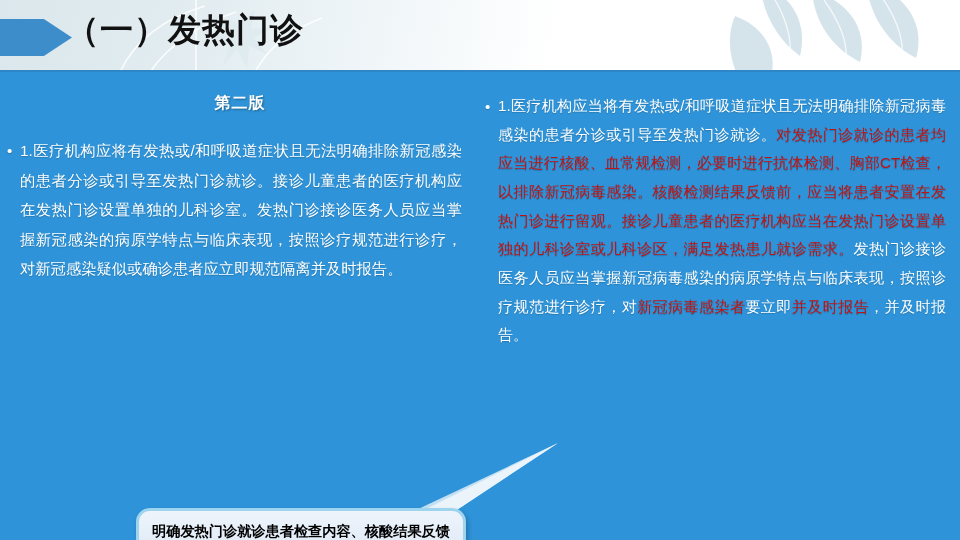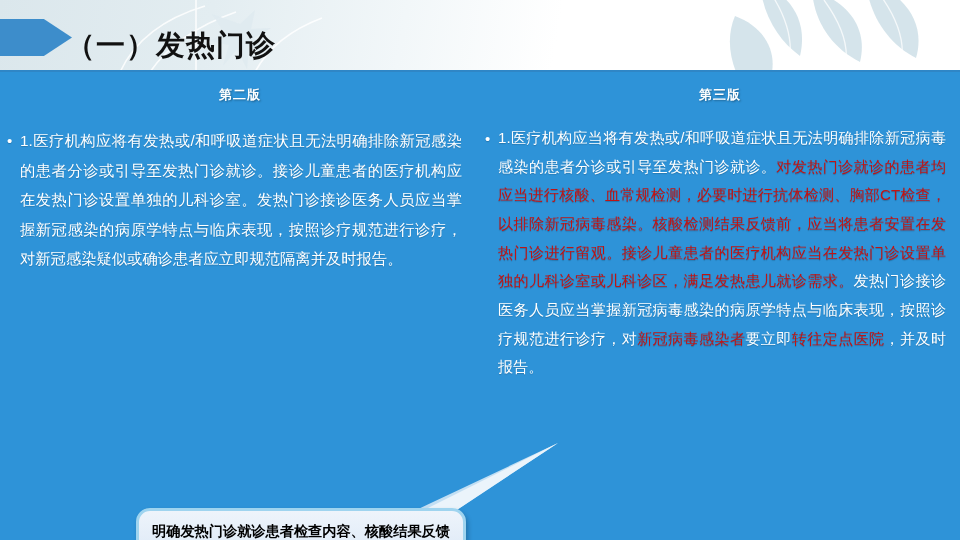--- a/index.html
+++ b/index.html
@@ -19,36 +19,36 @@
   .header-deco{position:absolute;inset:0;pointer-events:none;}
   .header-rule{
     position:absolute;left:0;top:70px;width:960px;height:3px;background:#2f86c6;
   }
   .hdr-arrow{
     position:absolute;left:-2px;top:19px;width:74px;height:37px;
     background:#3d8dcb;
     clip-path:polygon(0 0, 62% 0, 100% 50%, 62% 100%, 0 100%);
   }
   .hdr-title{
-    position:absolute;left:66px;top:26px;
+    position:absolute;left:66px;top:8px;
     font-family:"DejaVu Sans","Liberation Sans",sans-serif;
-    font-size:29px;font-weight:bold;color:#111;letter-spacing:1px;
+    font-size:33px;font-weight:bold;color:#111;letter-spacing:1px;
     white-space:nowrap;
   }
 
   
   .body{position:absolute;left:0;top:72px;width:960px;height:468px;background:#2e93d8;}
 
   .col{position:absolute;top:0;}
   .col-left{left:0;width:480px;}
   .col-right{left:480px;width:480px;}
 
   .col-title{
-    text-align:center;margin-top:14px;
-    font-size:13px;font-weight:bold;color:#ffffff;
+    text-align:center;margin-top:21px;
+    font-size:16px;font-weight:bold;color:#ffffff;
     text-shadow:1px 1px 2px rgba(0,0,0,.35);
     letter-spacing:1px;
   }
 
   .para{
     position:relative;
     margin:22px 18px 0 20px;
     font-size:15.3px;line-height:1.93;
     color:#ffffff;
     text-align:justify;
@@ -117,24 +117,23 @@
 
     <div class="col col-left">
       <div class="col-title">第二版</div>
       <div class="para">
         <span class="bullet">•</span>
         <span>1.医疗机构应将有发热或/和呼吸道症状且无法明确排除新冠感染的患者分诊或引导至发热门诊就诊。接诊儿童患者的医疗机构应在发热门诊设置单独的儿科诊室。发热门诊接诊医务人员应当掌握新冠感染的病原学特点与临床表现，按照诊疗规范进行诊疗，对新冠感染疑似或确诊患者应立即规范隔离并及时报告。</span>
       </div>
     </div>
 
     <div class="col col-right">
-      <div class="col-title">第三版</div>
       <div class="para">
         <span class="bullet">•</span>
-        <span>1.医疗机构应当将有发热或/和呼吸道症状且无法明确排除新冠病毒感染的患者分诊或引导至发热门诊就诊。</span><span class="hl">对发热门诊就诊的患者均应当进行核酸、血常规检测，必要时进行抗体检测、胸部CT检查，以排除新冠病毒感染。核酸检测结果反馈前，应当将患者安置在发热门诊进行留观。接诊儿童患者的医疗机构应当在发热门诊设置单独的儿科诊室或儿科诊区，满足发热患儿就诊需求。</span><span>发热门诊接诊医务人员应当掌握新冠病毒感染的病原学特点与临床表现，按照诊疗规范进行诊疗，对</span><span class="hl">新冠病毒感染者</span><span>要立即</span><span class="hl">转往定点医院</span><span>，并及时报告。</span>
+        <span>1.医疗机构应当将有发热或/和呼吸道症状且无法明确排除新冠病毒感染的患者分诊或引导至发热门诊就诊。</span><span class="hl">对发热门诊就诊的患者均应当进行核酸、血常规检测，必要时进行抗体检测、胸部CT检查，以排除新冠病毒感染。核酸检测结果反馈前，应当将患者安置在发热门诊进行留观。接诊儿童患者的医疗机构应当在发热门诊设置单独的儿科诊室或儿科诊区，满足发热患儿就诊需求。</span><span>发热门诊接诊医务人员应当掌握新冠病毒感染的病原学特点与临床表现，按照诊疗规范进行诊疗，对</span><span class="hl">新冠病毒感染者</span><span>要立即</span><span class="hl">并及时报告</span><span>，并及时报告。</span>
       </div>
     </div>
 
     <svg class="callout-pointer" viewBox="0 0 160 96">
       <polygon points="158,2 6,78 22,92" fill="#ffffff" opacity=".95"></polygon>
       <polygon points="158,2 22,92 14,70" fill="#e9f2fa" opacity=".8"></polygon>
     </svg>
 
     <div class="callout">
       <div class="callout-text">明确发热门诊就诊患者检查内容、核酸结果反馈前留观要求；新增儿童发热门诊设置要求；发现新冠病毒感染者应立即转往定点医院。</div>

